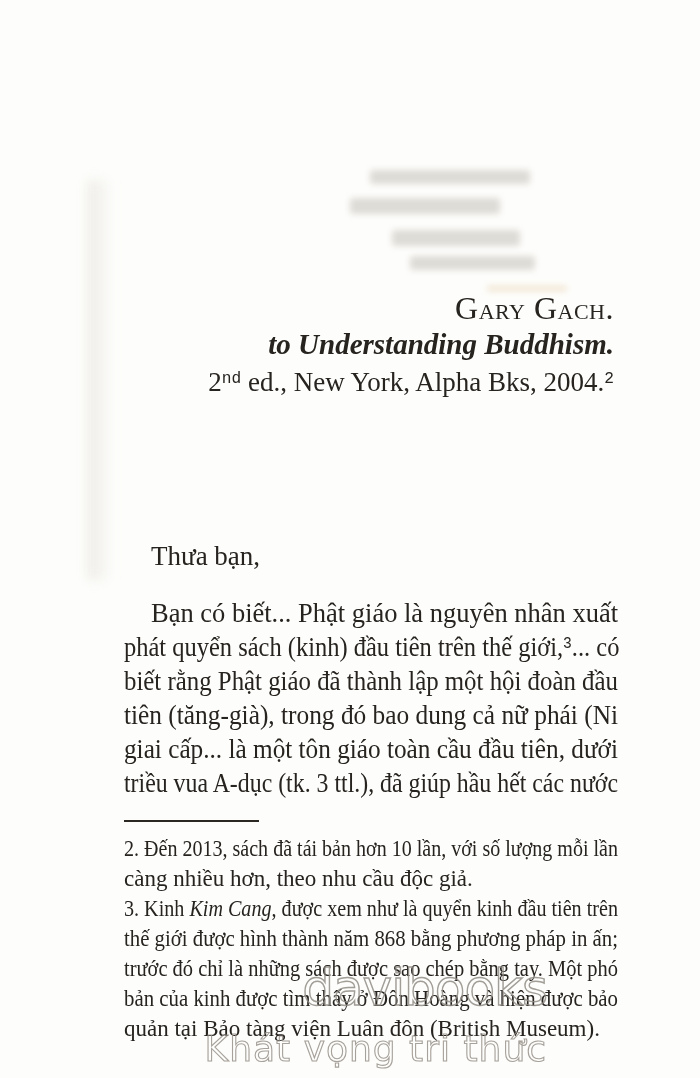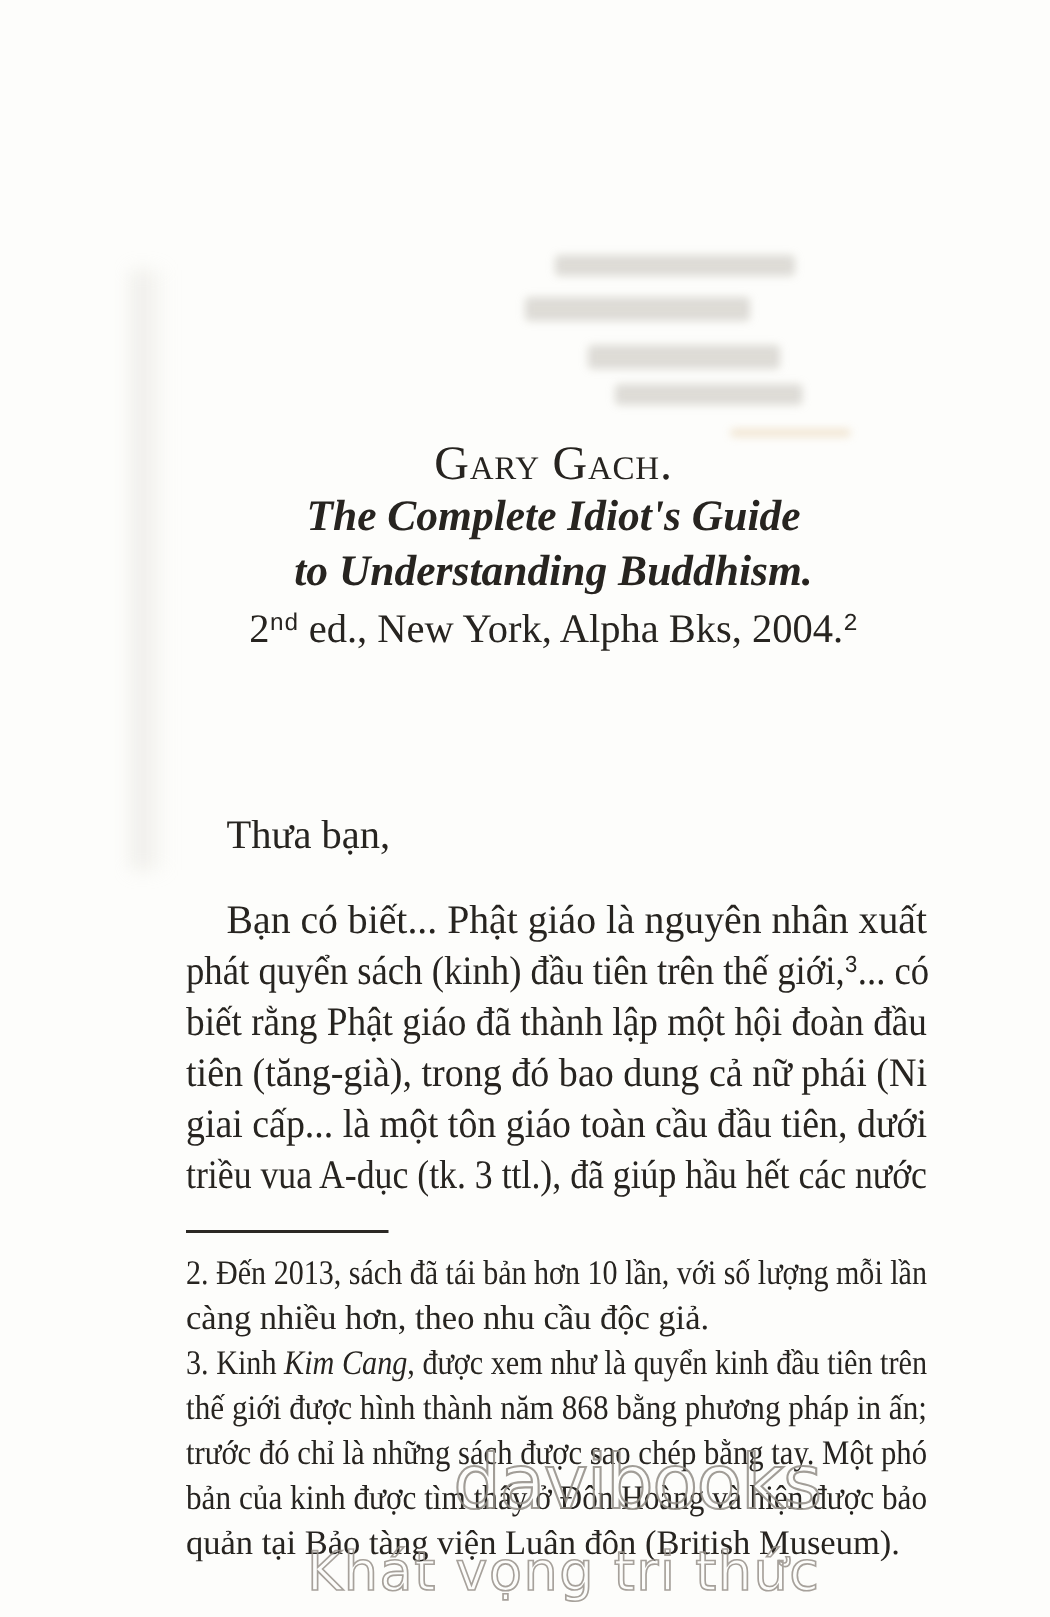--- a/index.html
+++ b/index.html
@@ -8,21 +8,21 @@
     background:#fdfdfb;
     font-family:"Liberation Serif","DejaVu Serif",serif;
     color:#272420;
     -webkit-font-smoothing:antialiased;
   }
   
   .ghost{position:absolute;filter:blur(3px);background:rgba(162,155,144,0.34);border-radius:3px;}
   .smudge{position:absolute;filter:blur(3px);background:rgba(208,160,92,0.28);border-radius:2px;}
   .shade{position:absolute;filter:blur(6px);background:linear-gradient(to right,rgba(214,211,203,0.45),rgba(214,211,203,0));}
   
-  .citation{position:absolute;left:124px;top:290px;width:490px;text-align:center;}
+  .citation{position:absolute;left:124px;top:290px;width:490px;text-align:right;}
   .cit-author{font-variant:small-caps;font-size:32px;line-height:36px;letter-spacing:0.5px;}
   .cit-title{font-weight:bold;font-style:italic;font-size:29px;line-height:37px;}
   .cit-edition{font-size:27px;line-height:38px;}
   .sup{font-size:0.6em;position:relative;top:-0.48em;line-height:0;font-family:Liberation Mono, monospace;}
   
   .bodytext{position:absolute;left:124px;top:516px;width:494px;font-size:27px;}
   .bodytext .line{height:34px;line-height:34px;}
   .footnotes{position:absolute;left:124px;top:834px;width:494px;font-size:23px;}
   .footnotes .line{height:30px;line-height:30px;}
   .line{white-space:nowrap;overflow:visible;}
@@ -46,21 +46,20 @@
   <div class="ghost" style="left:370px;top:170px;width:160px;height:14px;"></div>
   <div class="ghost" style="left:350px;top:198px;width:150px;height:16px;"></div>
   <div class="ghost" style="left:392px;top:230px;width:128px;height:16px;"></div>
   <div class="ghost" style="left:410px;top:256px;width:125px;height:14px;"></div>
 </div>
 <div class="smudge" style="left:487px;top:286px;width:80px;height:5px;"></div>
 <div class="shade" style="left:88px;top:180px;width:24px;height:400px;"></div>
 
 <div class="citation">
   <div class="cit-author">Gary Gach.</div>
-  <div class="cit-title">The Complete Idiot's Guide</div>
   <div class="cit-title">to Understanding Buddhism.</div>
   <div class="cit-edition"><span>2</span><span class="sup">nd</span><span> ed., New York, Alpha Bks, 2004.</span><span class="sup">2</span></div>
 </div>
 
 <div class="bodytext">
     <div class="line indent"><span class="fitwrap"><span>Thưa bạn,</span></span></div>
     <div class="line indent just"><span class="fitwrap" style="transform: scaleX(0.9808);"><span>Bạn có biết... Phật giáo là nguyên nhân xuất</span></span></div>
     <div class="line just"><span class="fitwrap" style="transform: scaleX(0.9064);"><span>phát quyển sách (kinh) đầu tiên trên thế giới,</span><span class="sup">3</span><span>... có</span></span></div>
     <div class="line just"><span class="fitwrap" style="transform: scaleX(0.9201);"><span>biết rằng Phật giáo đã thành lập một hội đoàn đầu</span></span></div>
     <div class="line just"><span class="fitwrap" style="transform: scaleX(0.9392);"><span>tiên (tăng-già), trong đó bao dung cả nữ phái (Ni</span></span></div>

